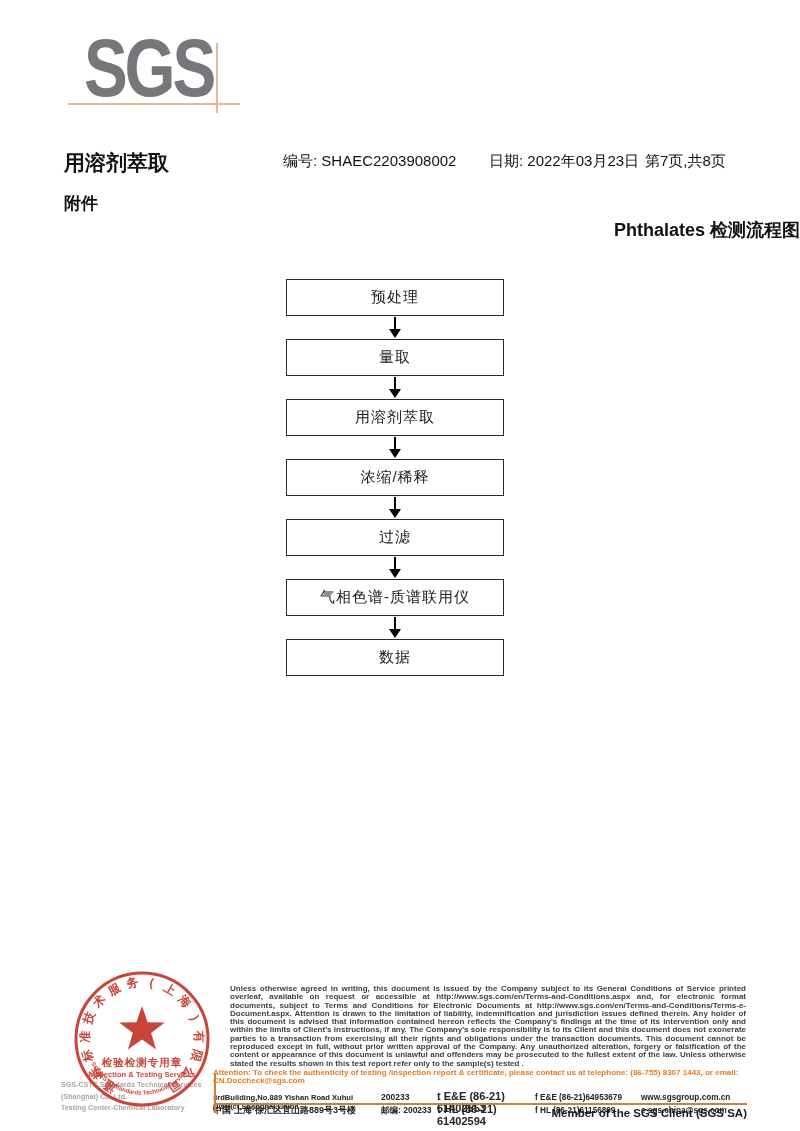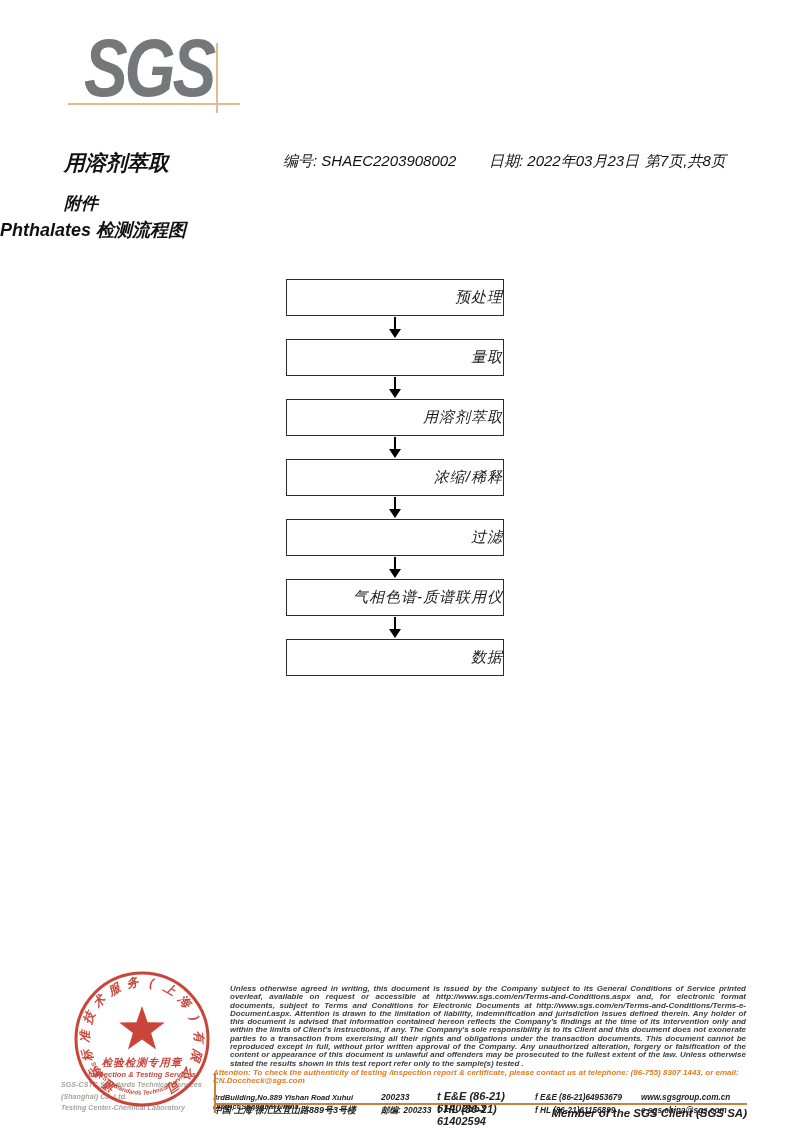--- a/index.html
+++ b/index.html
@@ -1,20 +1,20 @@
 <!DOCTYPE html>
 <html><head>
 <meta charset="utf-8">
 <style>
   * { margin:0; padding:0; box-sizing:border-box; }
   html,body { background:#ffffff; }
   body { font-family:"Liberation Sans", sans-serif; }
   #page {
     position:relative; width:800px; height:1131px; background:#fff;
-    overflow:hidden; margin:0 auto;font-style:italic;
+    overflow:hidden; margin:0 auto;
   }
 
   
   .logo {
     position:absolute; left:84px; top:30px;
     font-size:82px; font-weight:bold; color:#76777A;
     letter-spacing:-4px; line-height:0.92;
     transform:scaleX(.80); transform-origin:left top;
     font-family:"Liberation Sans", sans-serif;
   }
@@ -24,26 +24,26 @@
   
   .report-title { position:absolute; left:64px; top:149px; font-size:21px; font-weight:bold; color:#111; }
   .report-no   { position:absolute; left:283px; top:152px; font-size:15px; color:#111; }
   .report-date { position:absolute; left:489px; top:152px; font-size:15px; color:#111; }
   .page-info   { position:absolute; left:645px; top:152px; font-size:15px; color:#111; }
   .attachment  { position:absolute; left:64px; top:192px; font-size:17px; font-weight:bold; color:#111; }
 
   
   .flow-title {
     position:absolute; left:0; top:218px; width:800px;
-    text-align:left; font-size:18px; font-weight:bold; color:#111;
+    text-align:right; font-size:18px; font-weight:bold; color:#111;
   }
   .flow { position:absolute; left:286px; top:279px; width:218px; }
   .flow-box {
     width:218px; height:37px; border:1px solid #2b2b2b; background:#fff;
-    display:flex; align-items:center; justify-content:flex-end;
+    display:flex; align-items:center; justify-content:center;
     font-size:15px; color:#1a1a1a; letter-spacing:1px;
   }
   .flow-arrow { height:23px; display:flex; flex-direction:column; align-items:center; justify-content:flex-start; padding-top:1px; }
   .flow-arrow .shaft { width:2.5px; height:12px; background:#000; }
   .flow-arrow .head  { width:0; height:0; border-left:6px solid transparent; border-right:6px solid transparent; border-top:9px solid #000; }
 
   
   .stamp-company {
     position:absolute; left:61px; top:1079px; width:165px;
     font-size:7px; line-height:11.5px; font-weight:bold; color:#A5A49F; letter-spacing:.1px;

